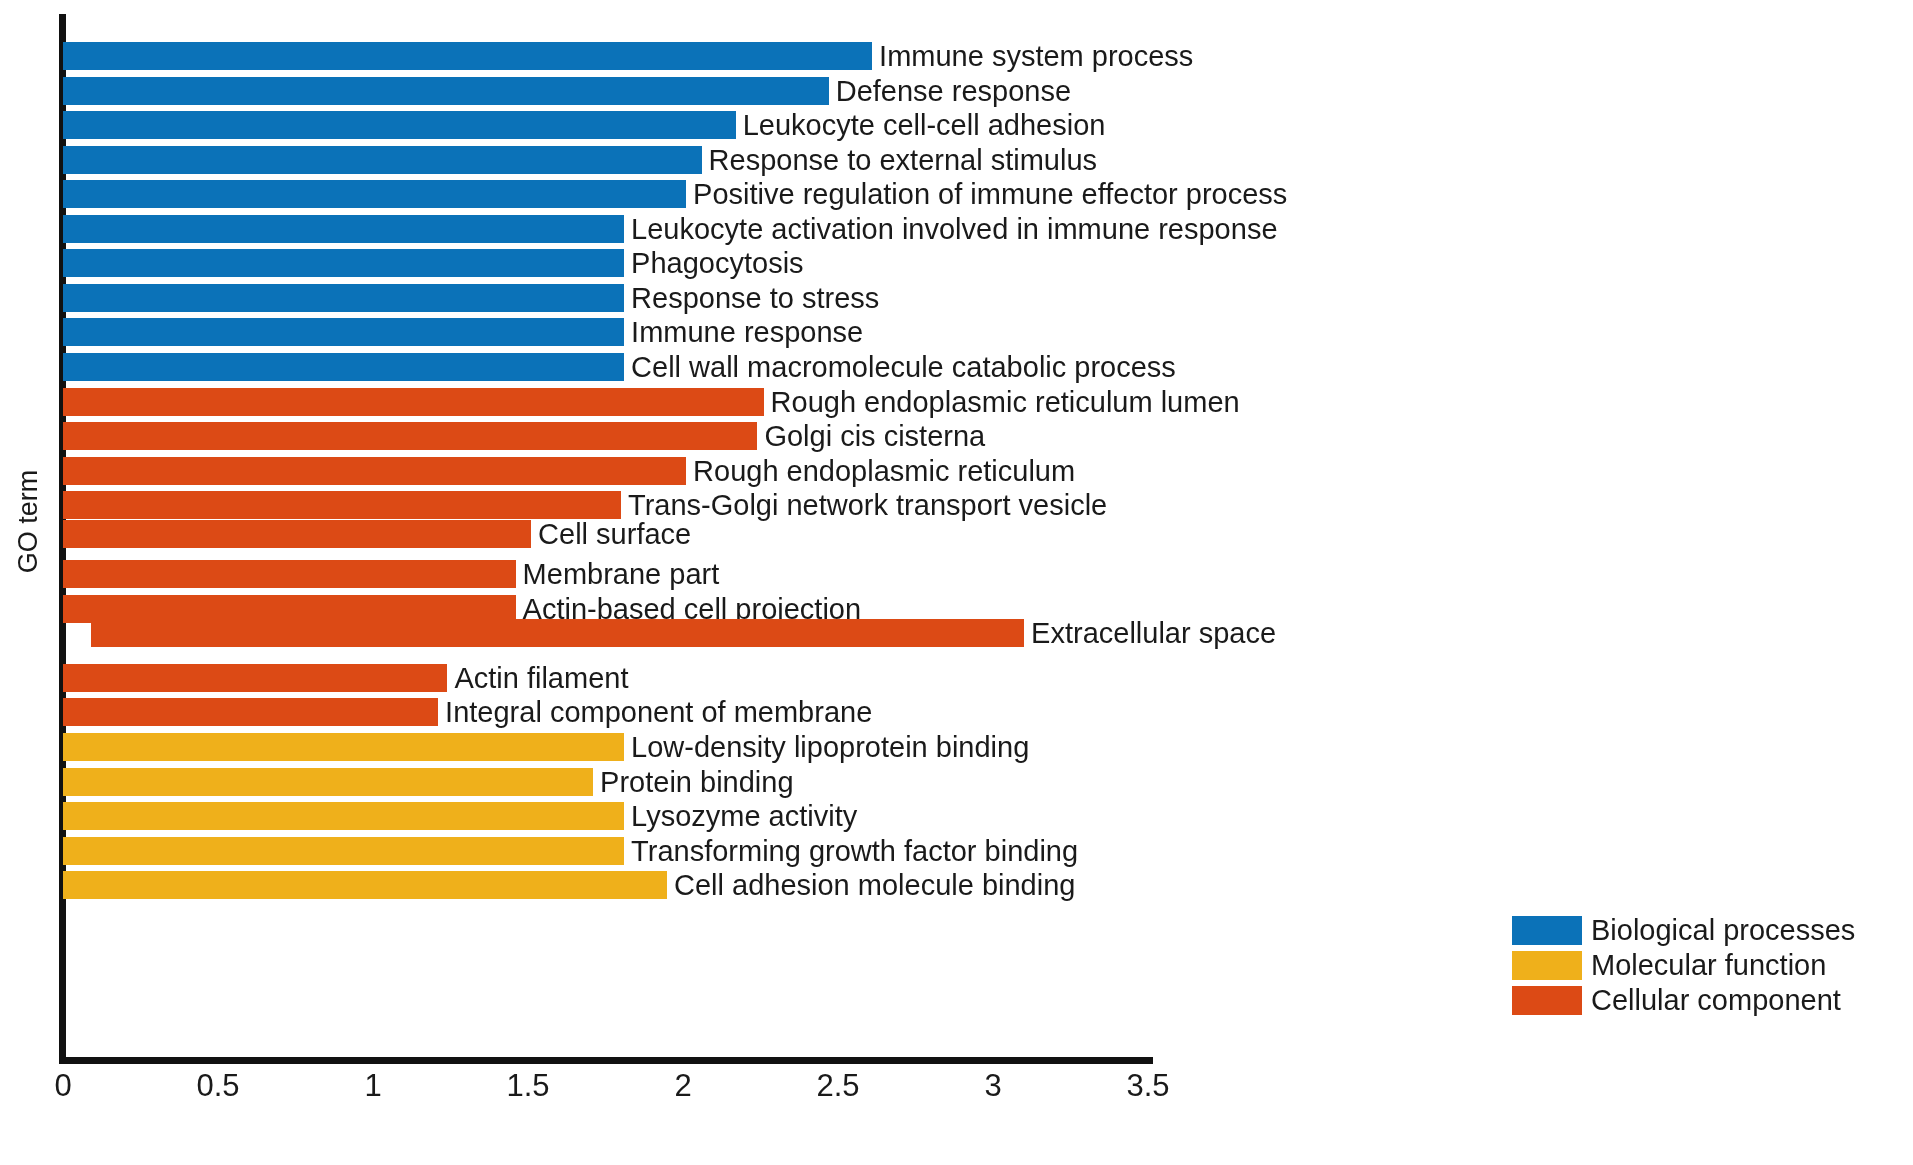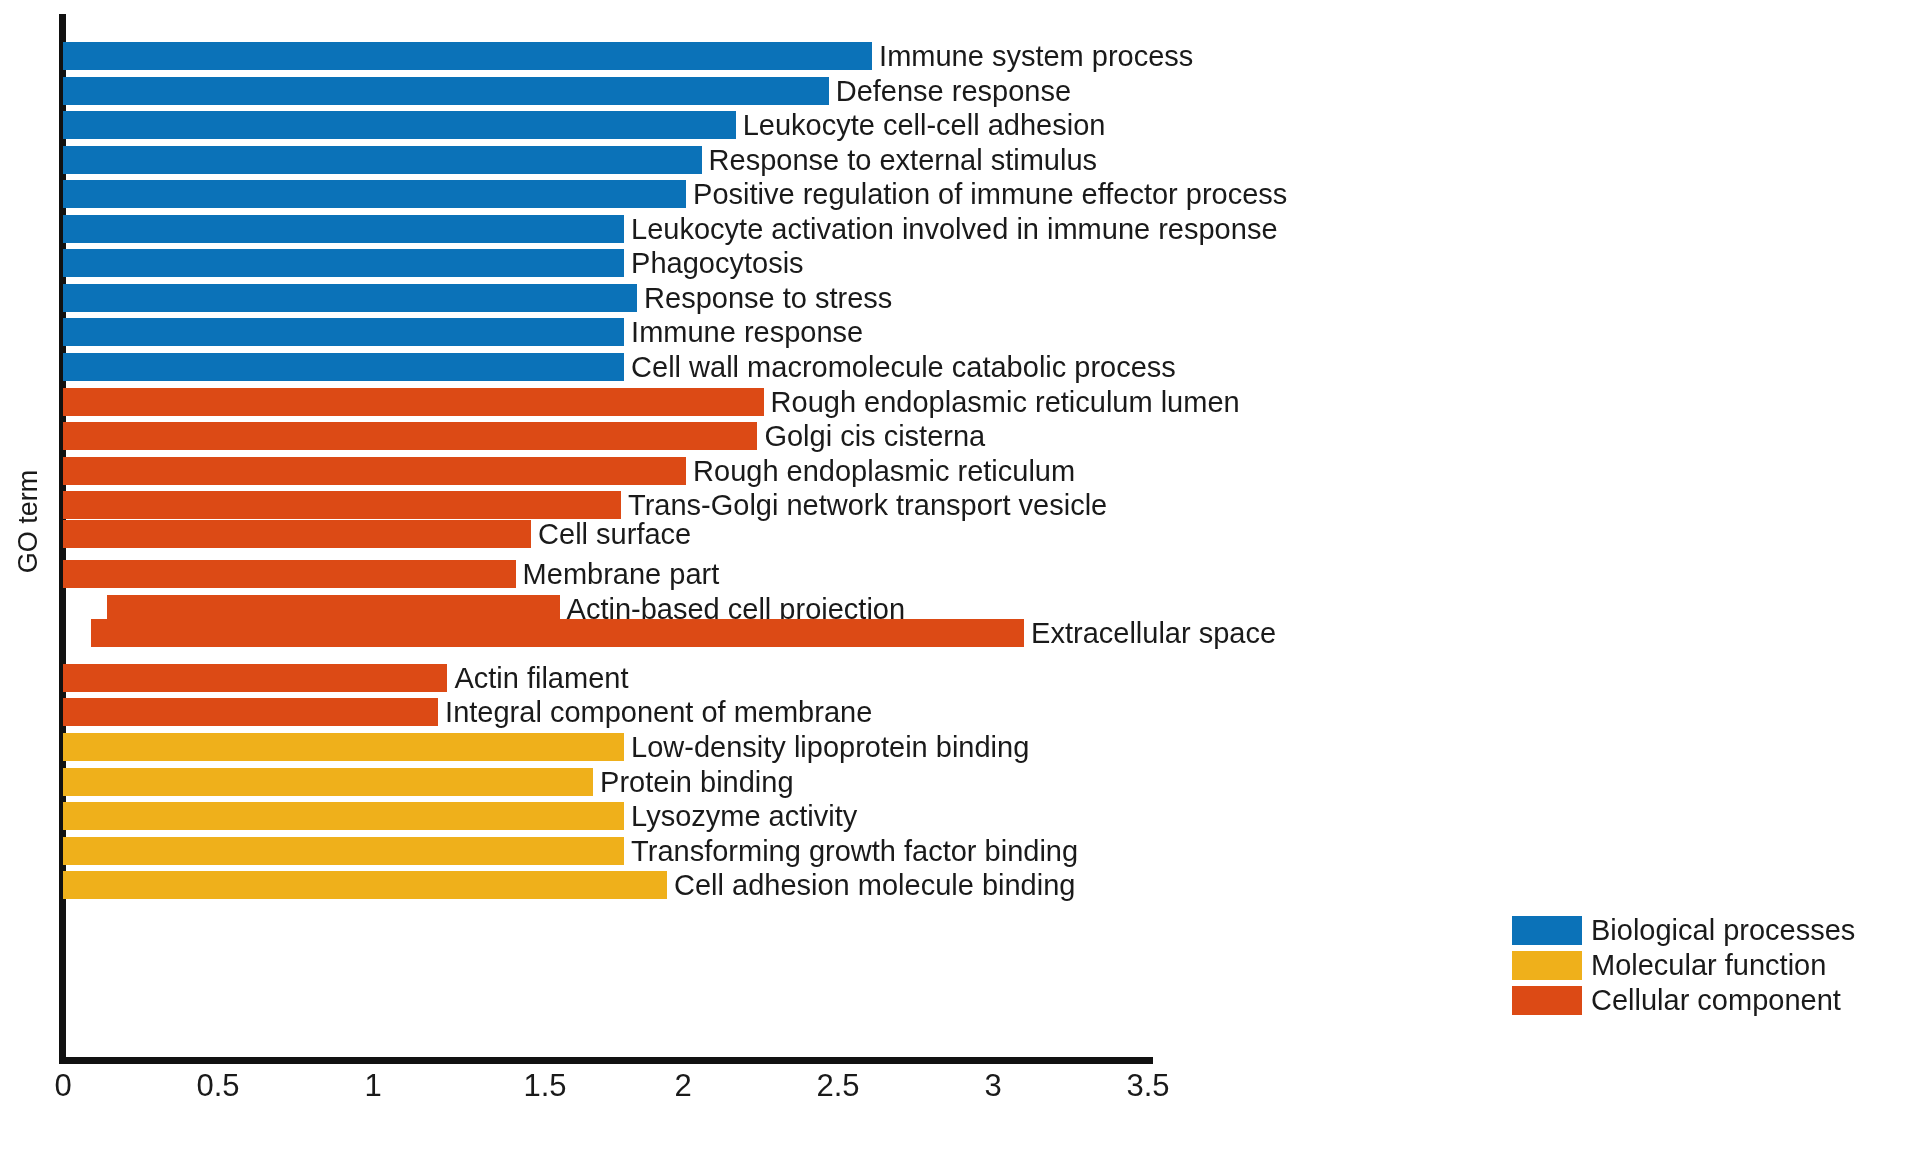--- a/index.html
+++ b/index.html
@@ -162,21 +162,21 @@
           <span class="bar-label">Positive regulation of immune effector process</span>
         </div>
         <div class="bar-row" style="top: 214.75px; width: 561.1px;">
           <div class="bar-rect" style="background: rgb(11, 114, 184);"></div>
           <span class="bar-label">Leukocyte activation involved in immune response</span>
         </div>
         <div class="bar-row" style="top: 249.3px; width: 561.1px;">
           <div class="bar-rect" style="background: rgb(11, 114, 184);"></div>
           <span class="bar-label">Phagocytosis</span>
         </div>
-        <div class="bar-row" style="top: 283.85px; width: 561.1px; padding-left: 13px;">
+        <div class="bar-row" style="top: 283.85px; width: 561.1px;">
           <div class="bar-rect" style="background: rgb(11, 114, 184);"></div>
           <span class="bar-label">Response to stress</span>
         </div>
         <div class="bar-row" style="top: 318.4px; width: 561.1px;">
           <div class="bar-rect" style="background: rgb(11, 114, 184);"></div>
           <span class="bar-label">Immune response</span>
         </div>
         <div class="bar-row" style="top: 352.95px; width: 561.1px; border-radius: 10px;">
           <div class="bar-rect" style="background: rgb(11, 114, 184);"></div>
           <span class="bar-label">Cell wall macromolecule catabolic process</span>
@@ -198,21 +198,21 @@
           <span class="bar-label">Trans-Golgi network transport vesicle</span>
         </div>
         <div class="bar-row" style="top: 520px; width: 468.1px;">
           <div class="bar-rect" style="background: rgb(220, 74, 21);"></div>
           <span class="bar-label">Cell surface</span>
         </div>
         <div class="bar-row" style="top: 560.25px; width: 452.6px;">
           <div class="bar-rect" style="background: rgb(220, 74, 21);"></div>
           <span class="bar-label">Membrane part</span>
         </div>
-        <div class="bar-row" style="top: 594.8px; width: 452.6px; margin-left: 44px;">
+        <div class="bar-row" style="top: 594.8px; width: 452.6px;">
           <div class="bar-rect" style="background: rgb(220, 74, 21);"></div>
           <span class="bar-label">Actin-based cell projection</span>
         </div>
         <div class="bar-row" style="top: 619px; width: 933.1px; margin-left: 28px;">
           <div class="bar-rect" style="background: rgb(220, 74, 21);"></div>
           <span class="bar-label">Extracellular space</span>
         </div>
         <div class="bar-row" style="top: 663.9px; width: 384.4px;">
           <div class="bar-rect" style="background: rgb(220, 74, 21);"></div>
           <span class="bar-label">Actin filament</span>
@@ -240,21 +240,21 @@
         <div class="bar-row" style="top: 871.2px; width: 604px; border-radius: 11px;">
           <div class="bar-rect" style="background: rgb(239, 176, 27);"></div>
           <span class="bar-label">Cell adhesion molecule binding</span>
         </div>
       </div>
 
     <div id="x-ticks-container">
         <div class="x-tick-label" style="left: 63px;">0</div>
         <div class="x-tick-label" style="left: 218px;">0.5</div>
         <div class="x-tick-label" style="left: 373px;">1</div>
-        <div class="x-tick-label" style="left: 528px; margin-left: 17px;">1.5</div>
+        <div class="x-tick-label" style="left: 528px;">1.5</div>
         <div class="x-tick-label" style="left: 683px;">2</div>
         <div class="x-tick-label" style="left: 838px;">2.5</div>
         <div class="x-tick-label" style="left: 993px;">3</div>
         <div class="x-tick-label" style="left: 1148px;">3.5</div>
       </div>
 
     <div id="y-axis-title">GO term</div>
 
   </div>
 

